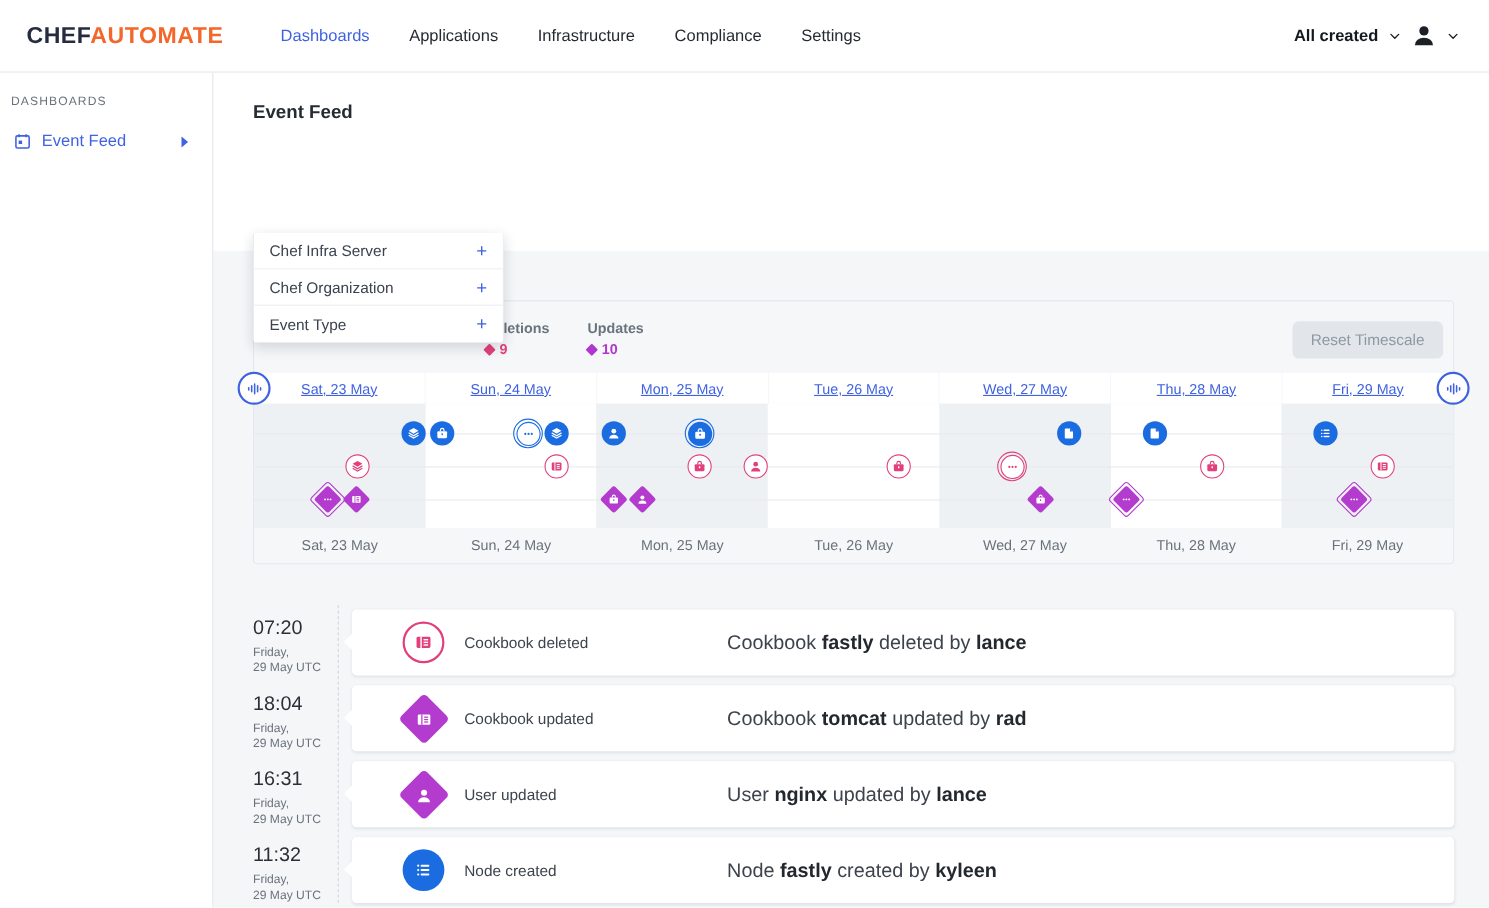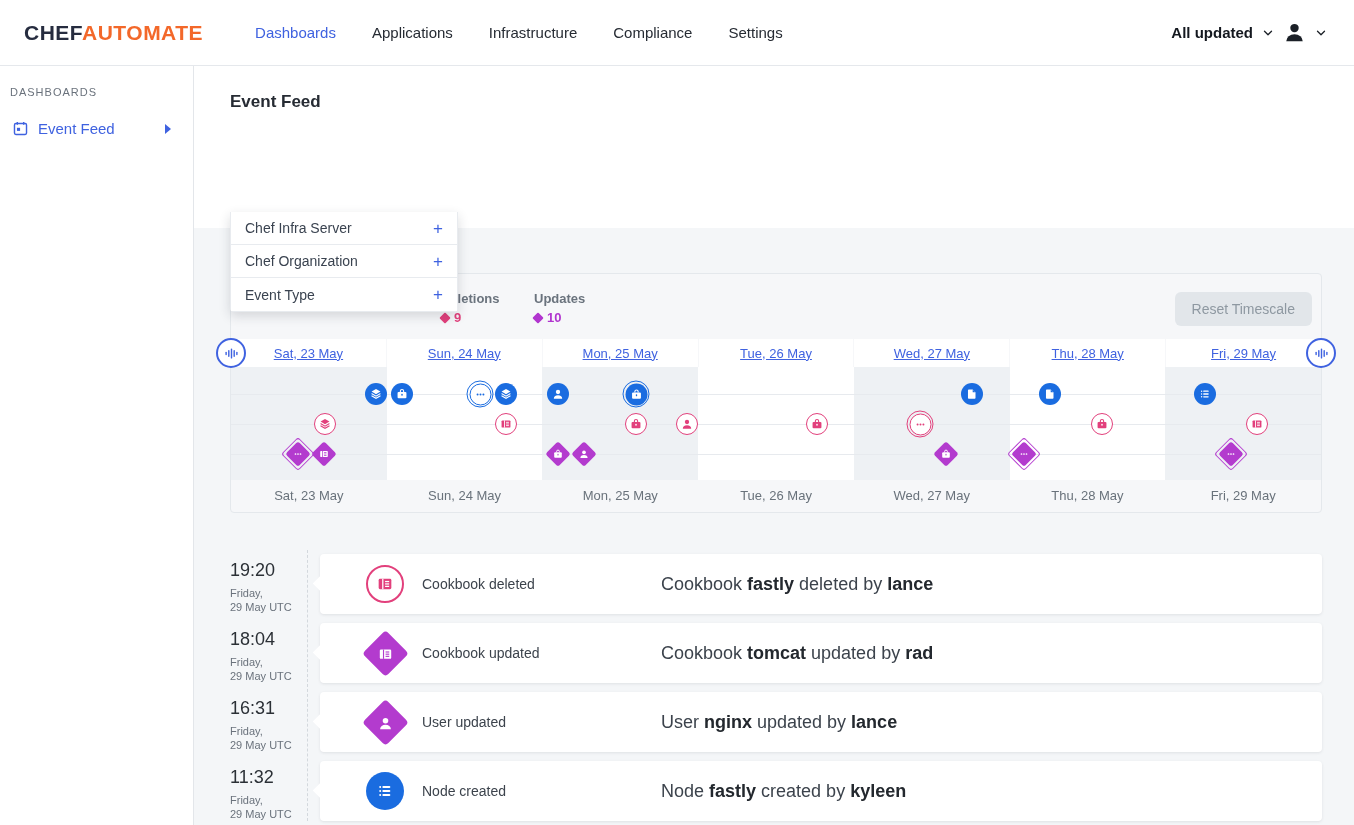--- a/index.html
+++ b/index.html
@@ -99,21 +99,21 @@
     <span class="chef">CHEF</span><span class="automate">AUTOMATE</span>
   </div>
   <div class="nav">
       <div class="nav-item active">Dashboards</div>
       <div class="nav-item">Applications</div>
       <div class="nav-item">Infrastructure</div>
       <div class="nav-item">Compliance</div>
       <div class="nav-item">Settings</div>
     </div>
   <div class="top-right">
-    <span class="proj-label">All updated</span>
+    <span class="proj-label">All created</span>
     <span class="chev">
       <svg viewBox="0 0 24 24">
           <path d="M6 9l6 6 6-6" stroke="#1b2027" stroke-width="2.2" fill="none" stroke-linecap="round" stroke-linejoin="round"></path>
         </svg>
     </span>
     <span class="avatar">
       <svg viewBox="0 0 24 24">
           <circle cx="12" cy="7.4" r="4.4" fill="#1b2027"></circle>
           <path d="M3.4 21a8.6 7.2 0 0 1 17.2 0Z" fill="#1b2027"></path>
         </svg>
@@ -481,21 +481,21 @@
             </g>
           </svg>
       </div>
     </div>
 
     <div class="ev-list">
       <div class="spine"></div>
       <div id="ev-rows">
           <div class="ev-row">
             <div class="ev-time">
-              <div class="ev-clock">19:20</div>
+              <div class="ev-clock">07:20</div>
               <div class="ev-date">Friday,</div>
               <div class="ev-date" style="margin-top: 1px;">29 May UTC</div>
             </div>
             <div class="ev-card">
               <div class="ev-icon">
                 <div class="ic-circle" style="background: rgb(255, 255, 255); border: 2px solid rgb(226, 64, 124);">
                   <svg viewBox="0 0 24 24">
                     <rect x="4.4" y="5.8" width="15.2" height="12.4" rx="1.6" fill="#e2407c"></rect>
                     <rect x="8.6" y="5.8" width="1.5" height="12.4" fill="#fff"></rect>
                     <rect x="12.1" y="8.3" width="4.9" height="1.5" fill="#fff"></rect>

